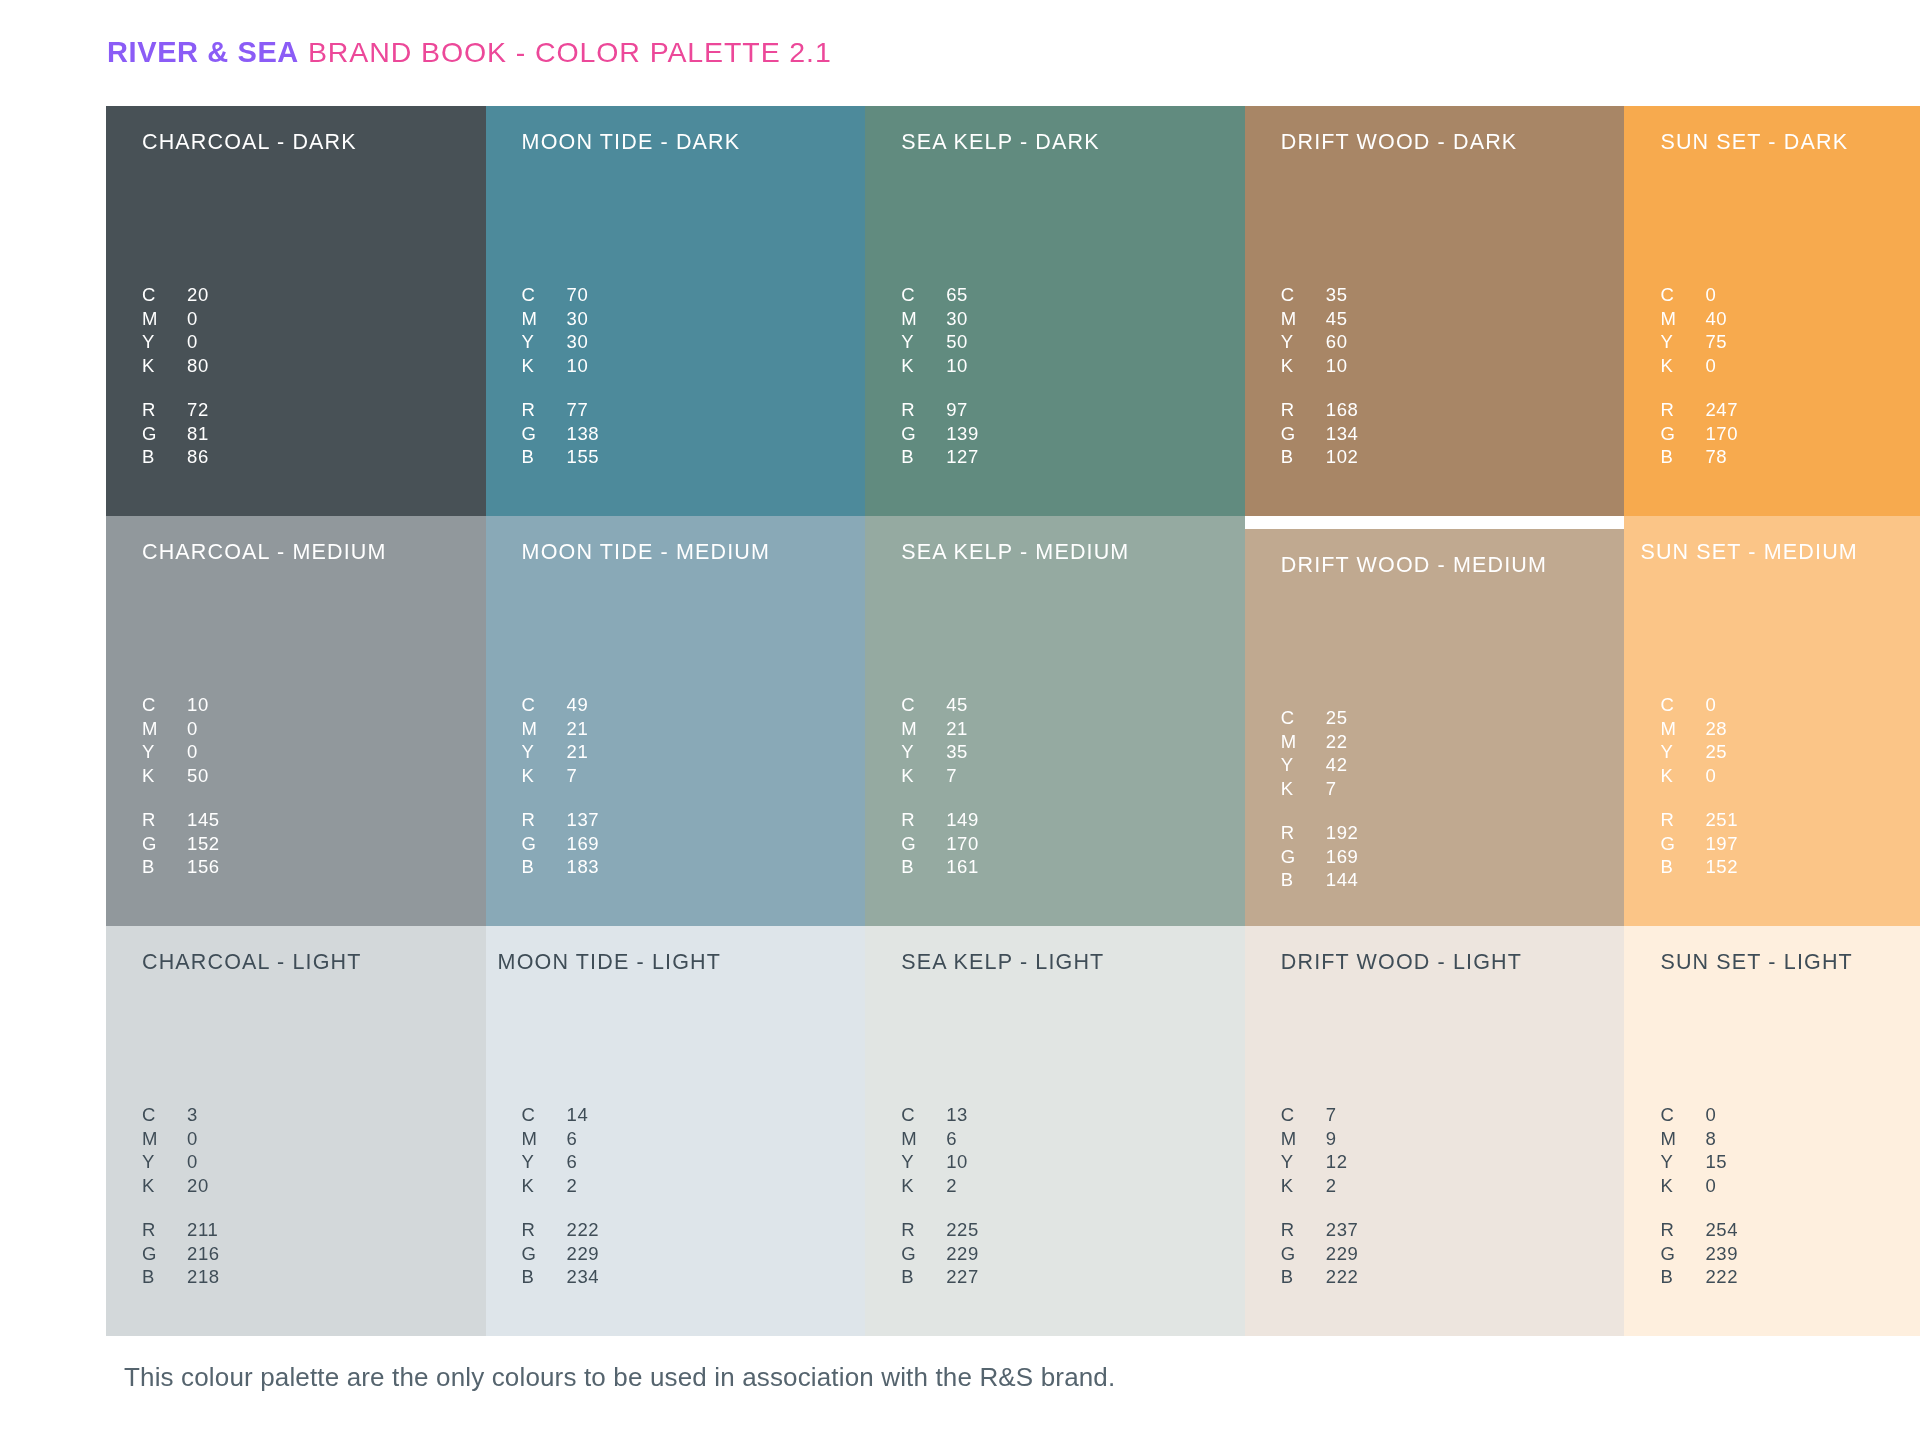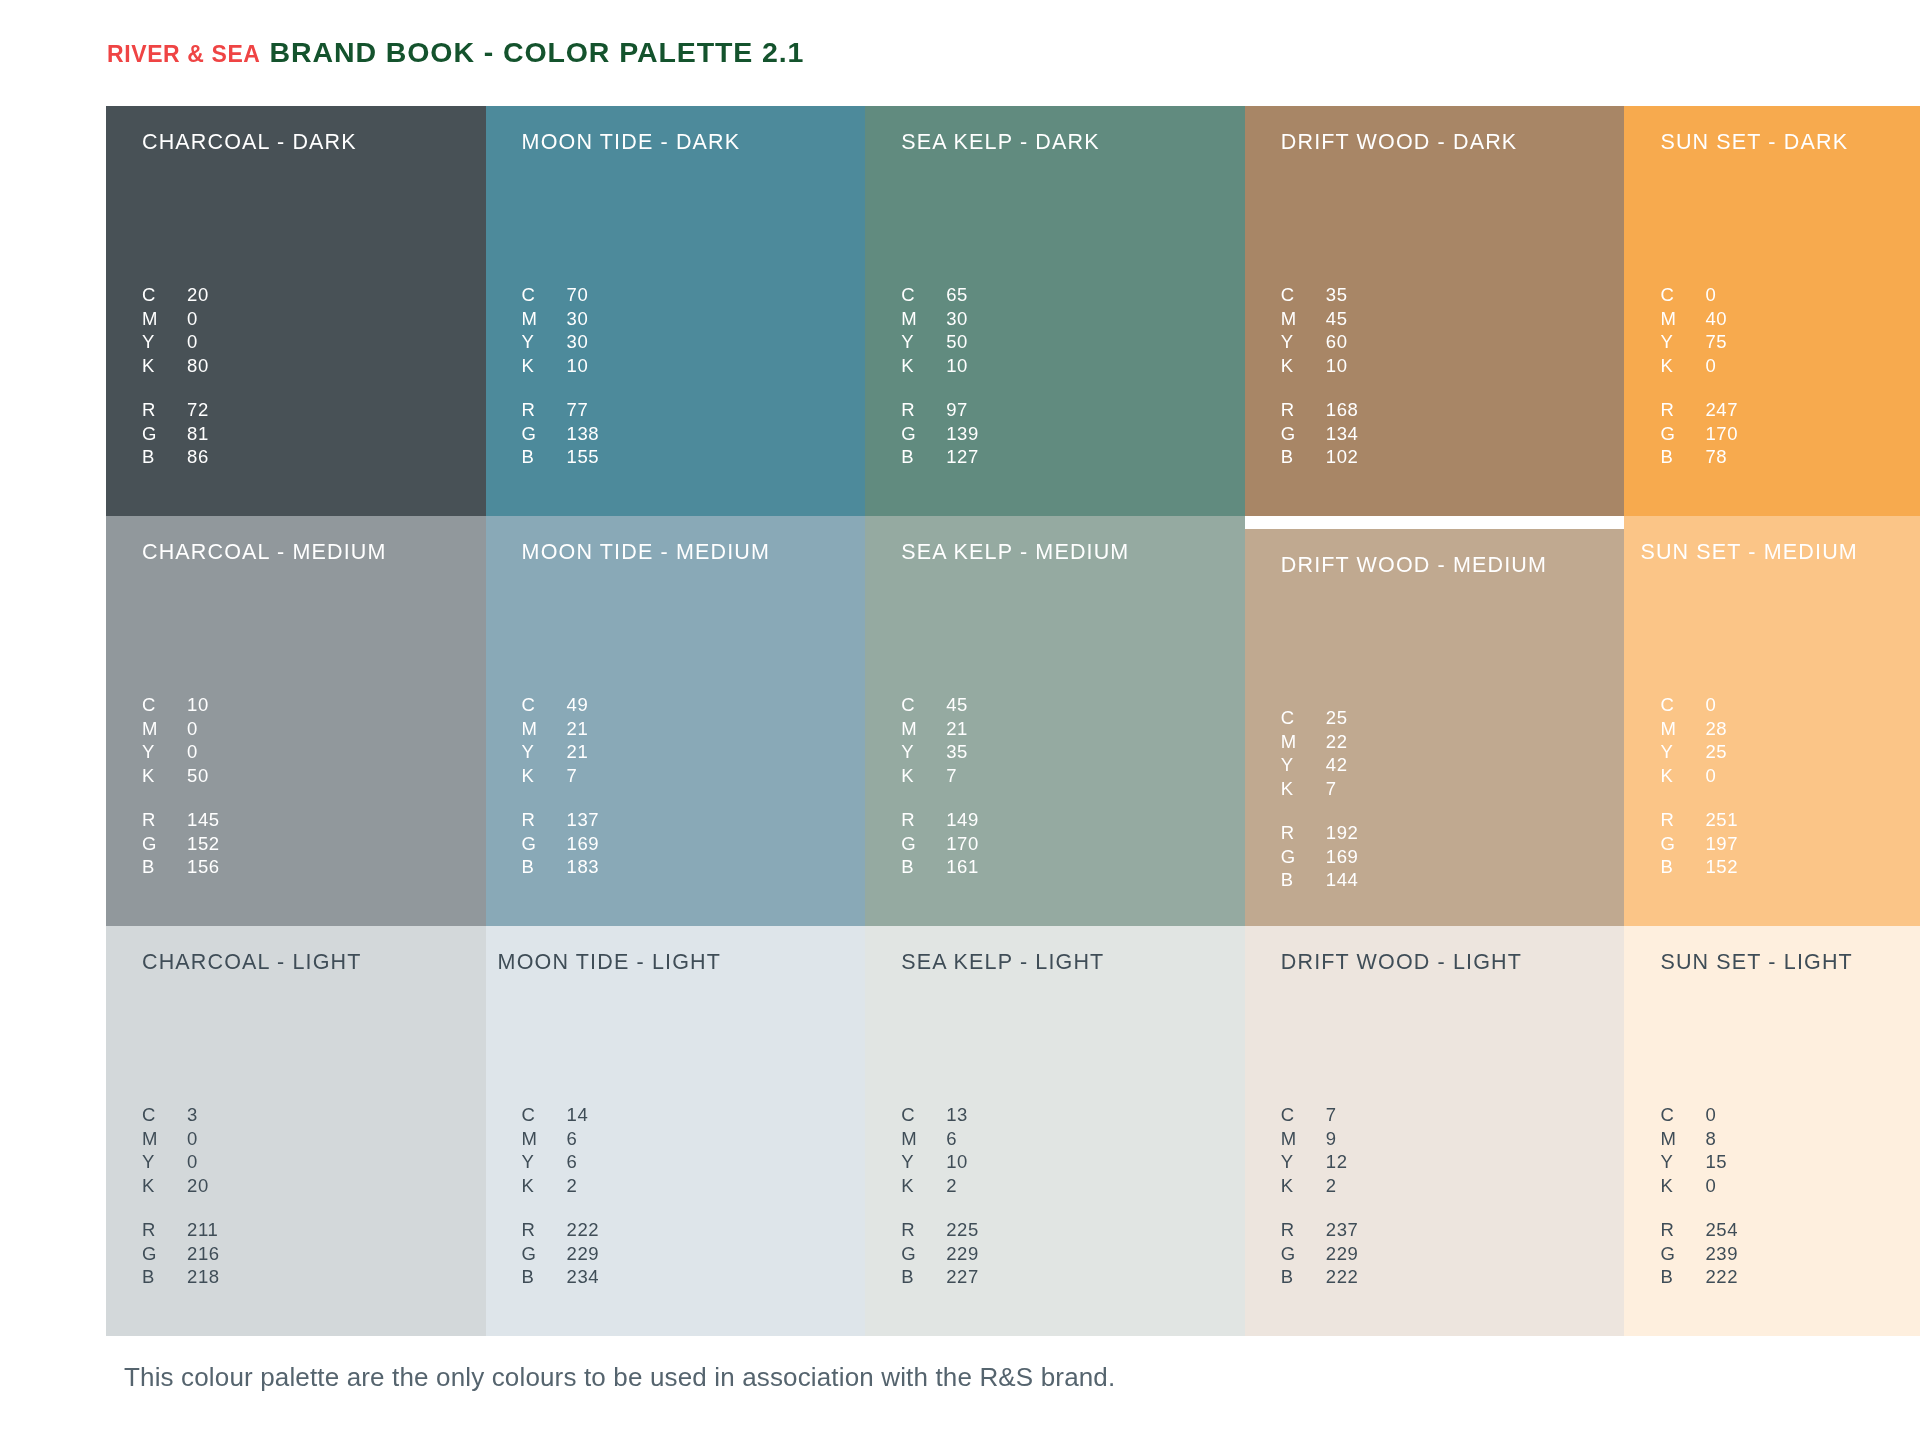--- a/index.html
+++ b/index.html
@@ -28,30 +28,30 @@
   .header {
     position: absolute;
     left: 107px;
     top: 36px;
     height: 40px;
     display: flex;
     align-items: baseline;
     white-space: nowrap;
   }
   .header .brand {
-    font-size: 23px;
+    font-size: 29px;
     font-weight: bold;
     letter-spacing: 0.6px;
-    color: #ef4444;
+    color: #8b5cf6;
   }
   .header .rest {
     font-size: 28.5px;
-    font-weight: 700;
+    font-weight: 400;
     letter-spacing: 0.9px;
-    color: #14532d;
+    color: #ec4899;
     margin-left: 9px;
   }
 
   
   .palette-grid {
     position: absolute;
     left: 106px;
     top: 106px;
     width: 1898px;
     height: 1230px;

